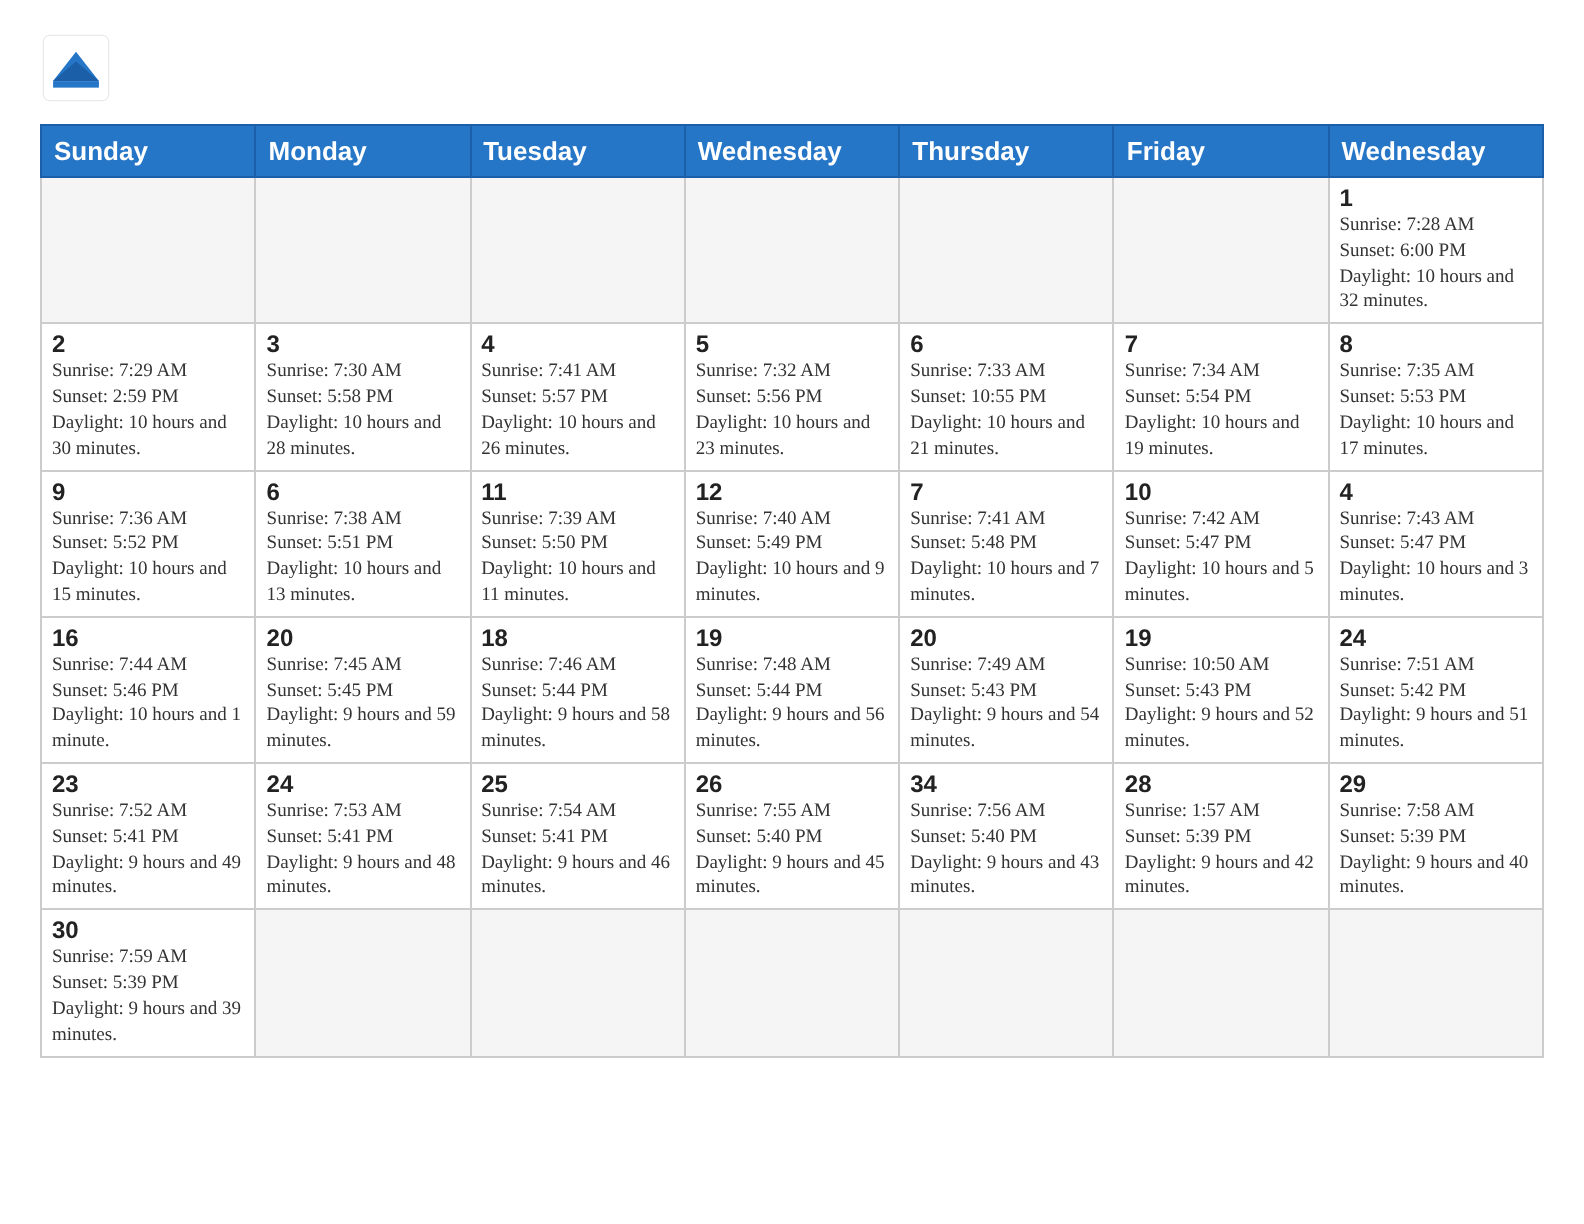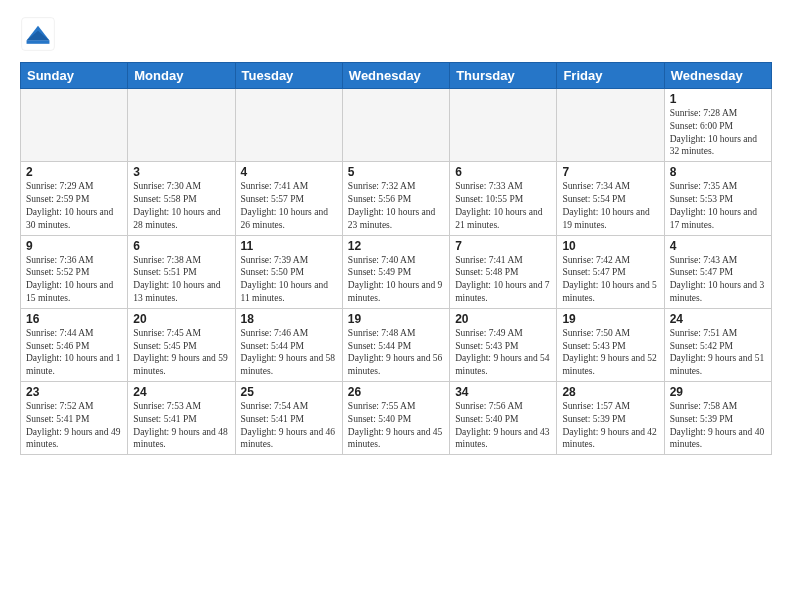--- a/index.html
+++ b/index.html
@@ -261,21 +261,21 @@
 Daylight: 9 hours and 56 minutes.</div>
           </td>
           <td>
             <span class="day-num">20</span>
             <div class="day-info">Sunrise: 7:49 AM
 Sunset: 5:43 PM
 Daylight: 9 hours and 54 minutes.</div>
           </td>
           <td>
             <span class="day-num">19</span>
-            <div class="day-info">Sunrise: 7:50 AM
+            <div class="day-info">Sunrise: 10:50 AM
 Sunset: 5:43 PM
 Daylight: 9 hours and 52 minutes.</div>
           </td>
           <td>
             <span class="day-num">24</span>
             <div class="day-info">Sunrise: 7:51 AM
 Sunset: 5:42 PM
 Daylight: 9 hours and 51 minutes.</div>
           </td>
         </tr>
@@ -315,16 +315,30 @@
             <div class="day-info">Sunrise: 1:57 AM
 Sunset: 5:39 PM
 Daylight: 9 hours and 42 minutes.</div>
           </td>
           <td>
             <span class="day-num">29</span>
             <div class="day-info">Sunrise: 7:58 AM
 Sunset: 5:39 PM
 Daylight: 9 hours and 40 minutes.</div>
           </td>
+        </tr>
+        <tr class="last-week">
+          <td>
+            <span class="day-num">30</span>
+            <div class="day-info">Sunrise: 7:59 AM
+Sunset: 5:39 PM
+Daylight: 9 hours and 39 minutes.</div>
+          </td>
+          <td class="empty"></td>
+          <td class="empty"></td>
+          <td class="empty"></td>
+          <td class="empty"></td>
+          <td class="empty"></td>
+          <td class="empty"></td>
         </tr>
       </tbody>
   </table>
 </div>
 
 </body></html>

